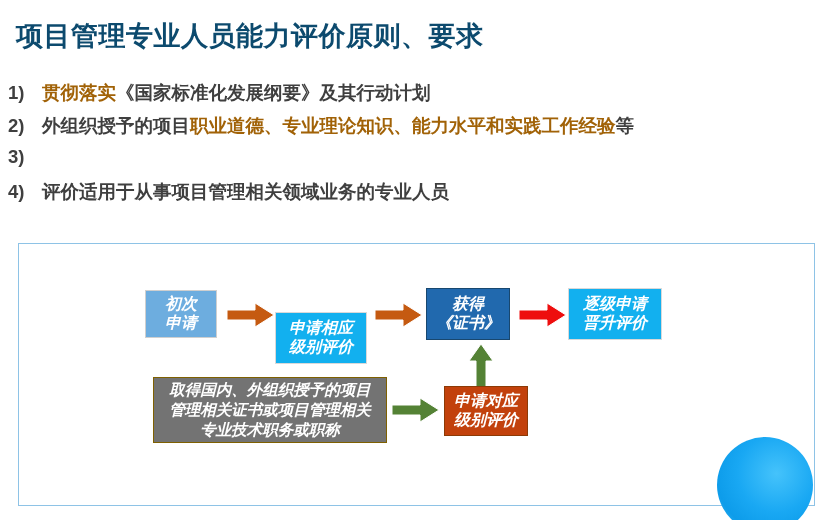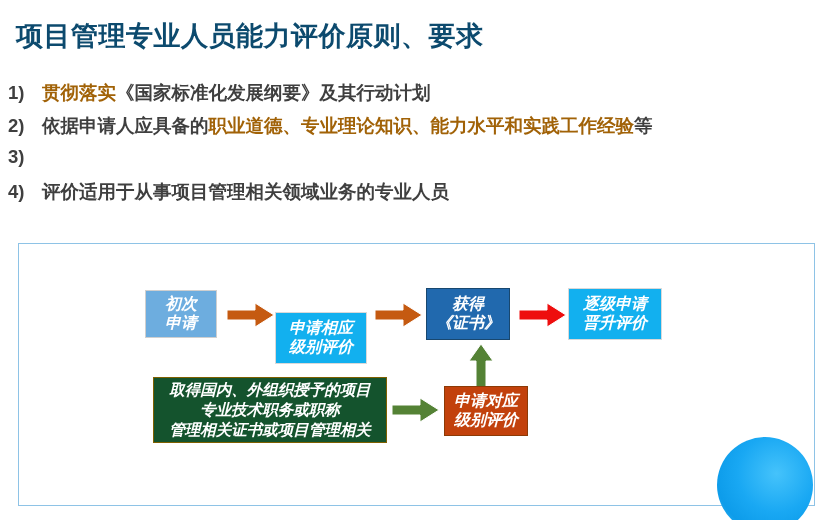--- a/index.html
+++ b/index.html
@@ -82,21 +82,21 @@
     line-height: 1.18;
     text-align: center;
     z-index: 3;
   }
   .node span { display: block; white-space: nowrap; }
 
   
   .node-steel   { background: #6daddf; border: 1.5px solid #cfcfcf; }
   .node-cyan    { background: #12b0ef; border: 1.5px solid #d9d9d9; }
   .node-blue    { background: #2169ae; border: 1.5px solid #18476f; }
-  .node-gold    { background: #14532d; border: 1.5px solid #7f6000; }
+  .node-gold    { background: #737373; border: 1.5px solid #7f6000; }
   .node-orange  { background: #c2410c; border: 1.5px solid #8c3a06; }
 
   
   .arrow {
     position: absolute;
     z-index: 2;
   }
   .arrow svg { display: block; }
 
   
@@ -118,21 +118,21 @@
 
 <div id="bullet-list">
 
   <div class="bullet-row">
     <span class="bullet-num">1)</span>
     <span class="bullet-text"><span class="em-red">贯彻落实</span><span>《国家标准化发展纲要》及其行动计划</span></span>
   </div>
 
   <div class="bullet-row">
     <span class="bullet-num">2)</span>
-    <span class="bullet-text"><span>依据申请人应具备的</span><span class="em-red">职业道德、专业理论知识、能力水平和实践工作经验</span><span>等</span></span>
+    <span class="bullet-text"><span>外组织授予的项目</span><span class="em-red">职业道德、专业理论知识、能力水平和实践工作经验</span><span>等</span></span>
   </div>
 
   <div class="bullet-row">
     <span class="bullet-num">3)</span>
   </div>
 
   <div class="bullet-row">
     <span class="bullet-num">4)</span>
     <span class="bullet-text"><span>评价适用于从事项目管理相关领域业务的专业人员</span></span>
   </div>
@@ -174,22 +174,22 @@
     </svg>
   </div>
 
   <div class="node node-cyan" style="left:549px; top:44px; width:94px; height:52px;">
     <span>逐级申请</span>
     <span>晋升评价</span>
   </div>
 
   <div class="node node-gold" style="left:134px; top:133px; width:234px; height:66px; font-size:15.5px; line-height:1.3;">
     <span>取得国内、外组织授予的项目</span>
+    <span>管理相关证书或项目管理相关</span>
     <span>专业技术职务或职称</span>
-    <span>管理相关证书或项目管理相关</span>
   </div>
 
   <div class="arrow" style="left:373px; top:153px;">
     <svg width="48" height="26" viewBox="0 0 48 26" aria-hidden="true">
       <path d="M0,8 L28,8 L28,1 L47,13 L28,25 L28,18 L0,18 Z" fill="#548235" stroke="#ffffff" stroke-width="1"></path>
     </svg>
   </div>
 
   <div class="arrow" style="left:449px; top:99px;">
     <svg width="26" height="46" viewBox="0 0 26 46" aria-hidden="true">

